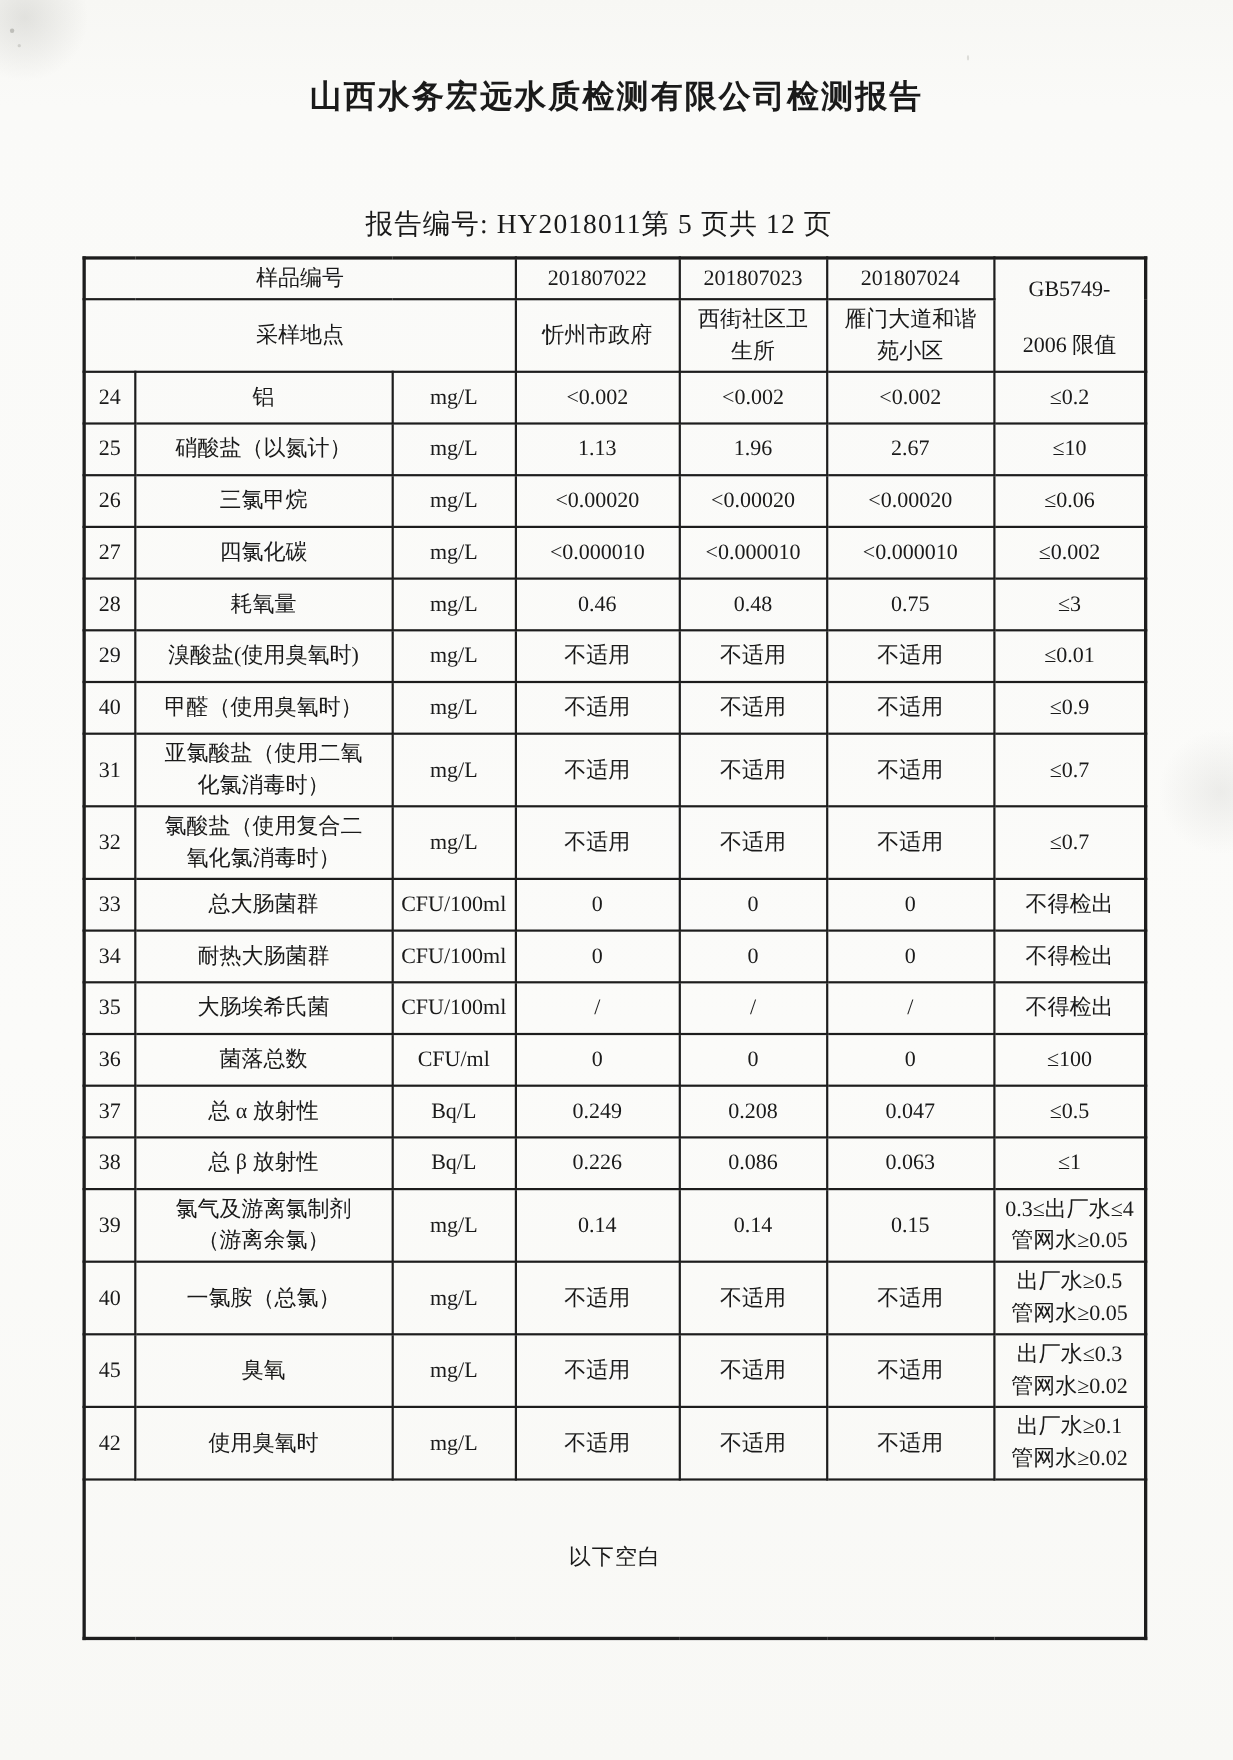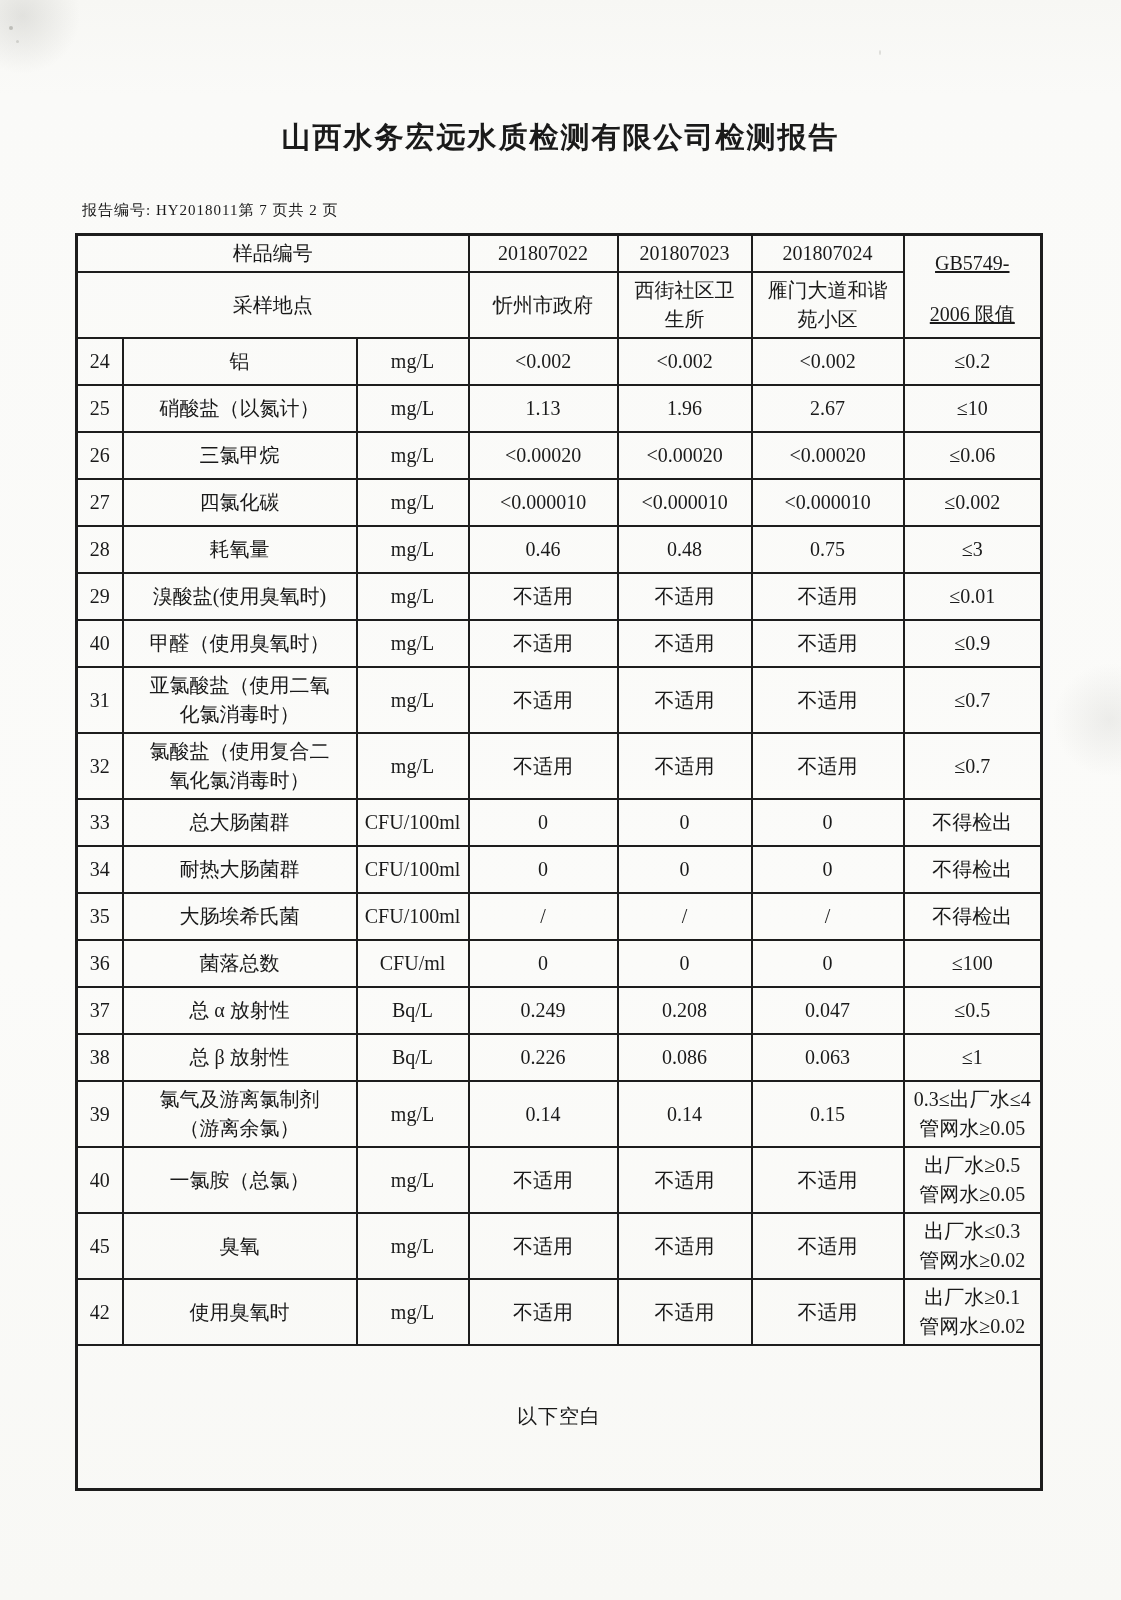--- a/index.html
+++ b/index.html
@@ -13,32 +13,32 @@
       radial-gradient(circle at 99% 45%, rgba(170,170,165,0.18) 0, rgba(170,170,165,0) 4%),
       linear-gradient(180deg, #f7f7f4 0%, #fafaf8 6%, #fbfbf9 60%, #f8f8f5 100%);
     overflow: hidden;
   }
   .speck { position: absolute; background: #9a9a96; border-radius: 50%; opacity: .55; }
   .speck1 { left: 9px; top: 26px; width: 4px; height: 4px; }
   .speck2 { left: 16px; top: 40px; width: 3px; height: 3px; opacity: .35; }
   .speck3 { left: 879px; top: 50px; width: 2px; height: 5px; opacity: .3; }
 
   .doc-title {
-    margin-top: 118px;
+    margin-top: 68px;
     text-align: center;
     font-size: 29px;
     font-weight: bold;
     letter-spacing: 2px;
   }
   .content { position: absolute; left: 75px; top: 188px; width: 968px; }
   .info-row {
     display: flex;
-    justify-content: flex-start;
+    justify-content: center;
     align-items: flex-end;
-    font-size: 15px;
+    font-size: 25px;
     padding: 0 36px 0 7px;
     height: 32px;
   }
   .info-row .report-no { letter-spacing: 1px; }
   .info-row .page-ind  { letter-spacing: 1px; }
 
   table.report {
     margin-top: 13px;
     width: 968px;
     border-collapse: collapse;
@@ -56,21 +56,21 @@
   }
   thead td { height: 32px; }
   thead tr.loc-row td { height: 56px; white-space: pre-line; }
   tbody tr { height: 47px; border-radius: 13px; }
   td.col-item { text-align: left; padding-left: 12px; white-space: pre-line; }
   td.col-limit { white-space: pre-line; }
   td.small { font-size: 16px; line-height: 1.6; padding: 2px 1px; }
   td.limit-head { vertical-align: middle; }
   .limit-head-inner {
     display: flex; flex-direction: column; justify-content: space-between;
-    height: 88px; padding: 6px 0 2px 0; text-decoration: underline;
+    height: 88px; padding: 6px 0 2px 0;
   }
   td.blank-cell {
     height: 144px;
     text-align: left;
     vertical-align: top;
     padding: 22px 0 0 12px;
     letter-spacing: 1px;
   }
 </style>
 </head>
@@ -78,21 +78,21 @@
 
 <div class="speck speck1"></div>
 <div class="speck speck2"></div>
 <div class="speck speck3"></div>
 
 <div class="doc-title">山西水务宏远水质检测有限公司检测报告</div>
 
 <div class="content">
   <div class="info-row">
     <span class="report-no">报告编号: HY2018011</span>
-    <span class="page-ind">第 7 页共 2 页</span>
+    <span class="page-ind">第 5 页共 12 页</span>
   </div>
 
   <table class="report">
     <colgroup>
       <col style="width:46px">
       <col style="width:234px">
       <col style="width:112px">
       <col style="width:149px">
       <col style="width:134px">
       <col style="width:152px">

